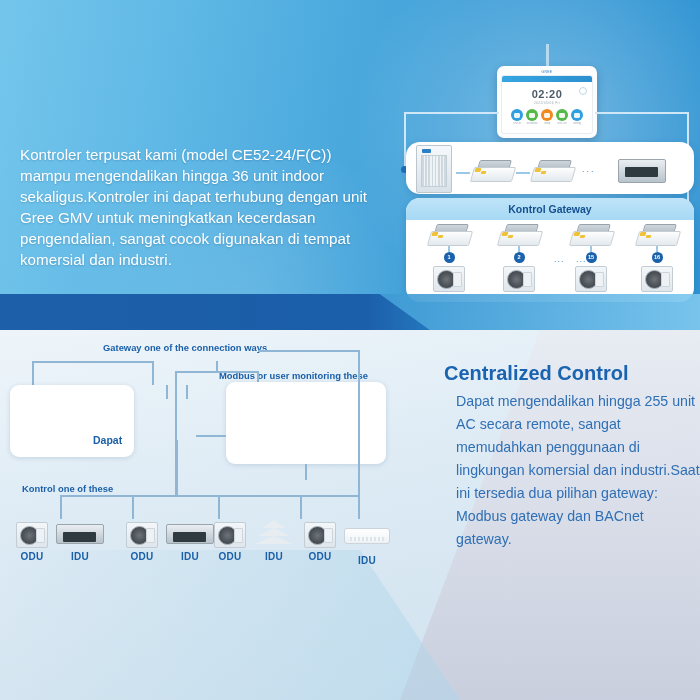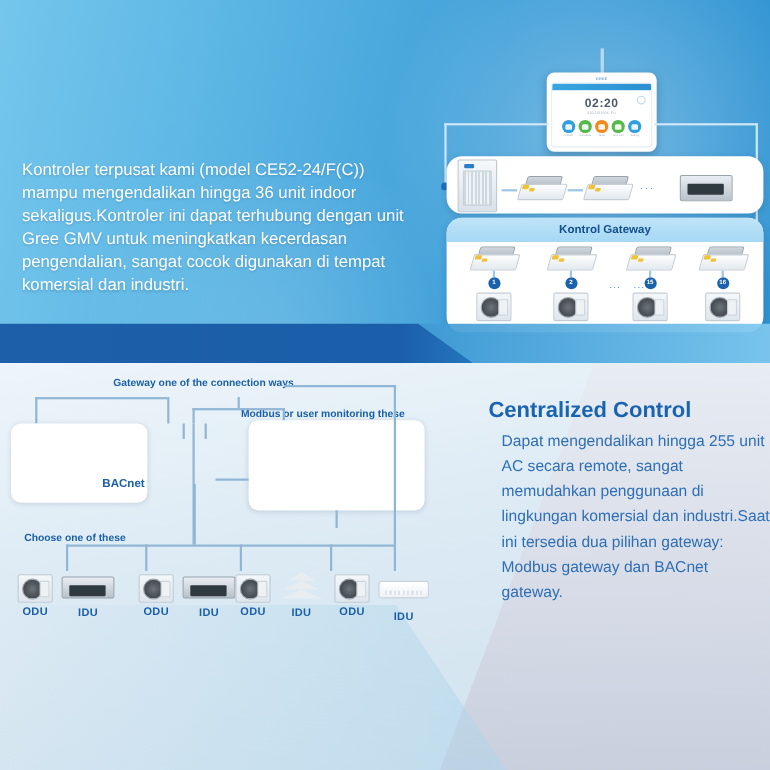--- a/index.html
+++ b/index.html
@@ -226,36 +226,36 @@
 
   <div class="bot-section">
     <div class="bot-wedge"></div>
     <div class="bot-wedge2"></div>
 
     <div class="r-title" style="left:444px;top:32px;">Centralized Control</div>
     <div class="r-body" style="left:444px;top:60px;">Dapat mengendalikan hingga 255 unit AC secara remote, sangat memudahkan penggunaan di lingkungan komersial dan industri.Saat ini tersedia dua pilihan gateway: Modbus gateway dan BACnet gateway.</div>
 
     <div class="lbl" style="left:103px;top:12px;">Gateway one of the connection ways</div>
     <div class="lbl" style="left:219px;top:40px;">Modbus or user monitoring these</div>
-    <div class="lbl" style="left:22px;top:153px;">Choose one of these</div>
+    <div class="lbl" style="left:22px;top:153px;">Kontrol one of these</div>
 
     <div class="dln" style="left:216px;top:31px;width:2px;height:10px;"></div>
     <div class="dln" style="left:175px;top:41px;width:84px;height:2px;"></div>
     <div class="dln" style="left:175px;top:41px;width:2px;height:14px;"></div>
     <div class="dln" style="left:257px;top:41px;width:2px;height:14px;"></div>
     <div class="dln" style="left:175px;top:55px;width:2px;height:110px;"></div>
     <div class="dln" style="left:32px;top:31px;width:2px;height:24px;"></div>
     <div class="dln" style="left:32px;top:31px;width:120px;height:2px;"></div>
     <div class="dln" style="left:152px;top:31px;width:2px;height:24px;"></div>
 
     <div class="wbox" style="left:10px;top:55px;width:124px;height:72px;"></div>
 
     <div class="dln" style="left:32px;top:127px;width:2px;height:0px;"></div>
 
-    <div class="lbl" style="left:93px;top:104px;font-size:10.5px;">BACnet</div>
+    <div class="lbl" style="left:93px;top:104px;font-size:10.5px;">Dapat</div>
 
     <div class="dln" style="left:166px;top:55px;width:2px;height:14px;"></div>
     <div class="dln" style="left:186px;top:55px;width:2px;height:14px;"></div>
     <div class="dln" style="left:176px;top:110px;width:2px;height:55px;"></div>
 
     <div class="wbox" style="left:226px;top:52px;width:160px;height:82px;"></div>
 
     <div class="dln" style="left:310px;top:424px;width:2px;height:0px;"></div>
 
     <div class="dln" style="left:305px;top:134px;width:2px;height:16px;"></div>

